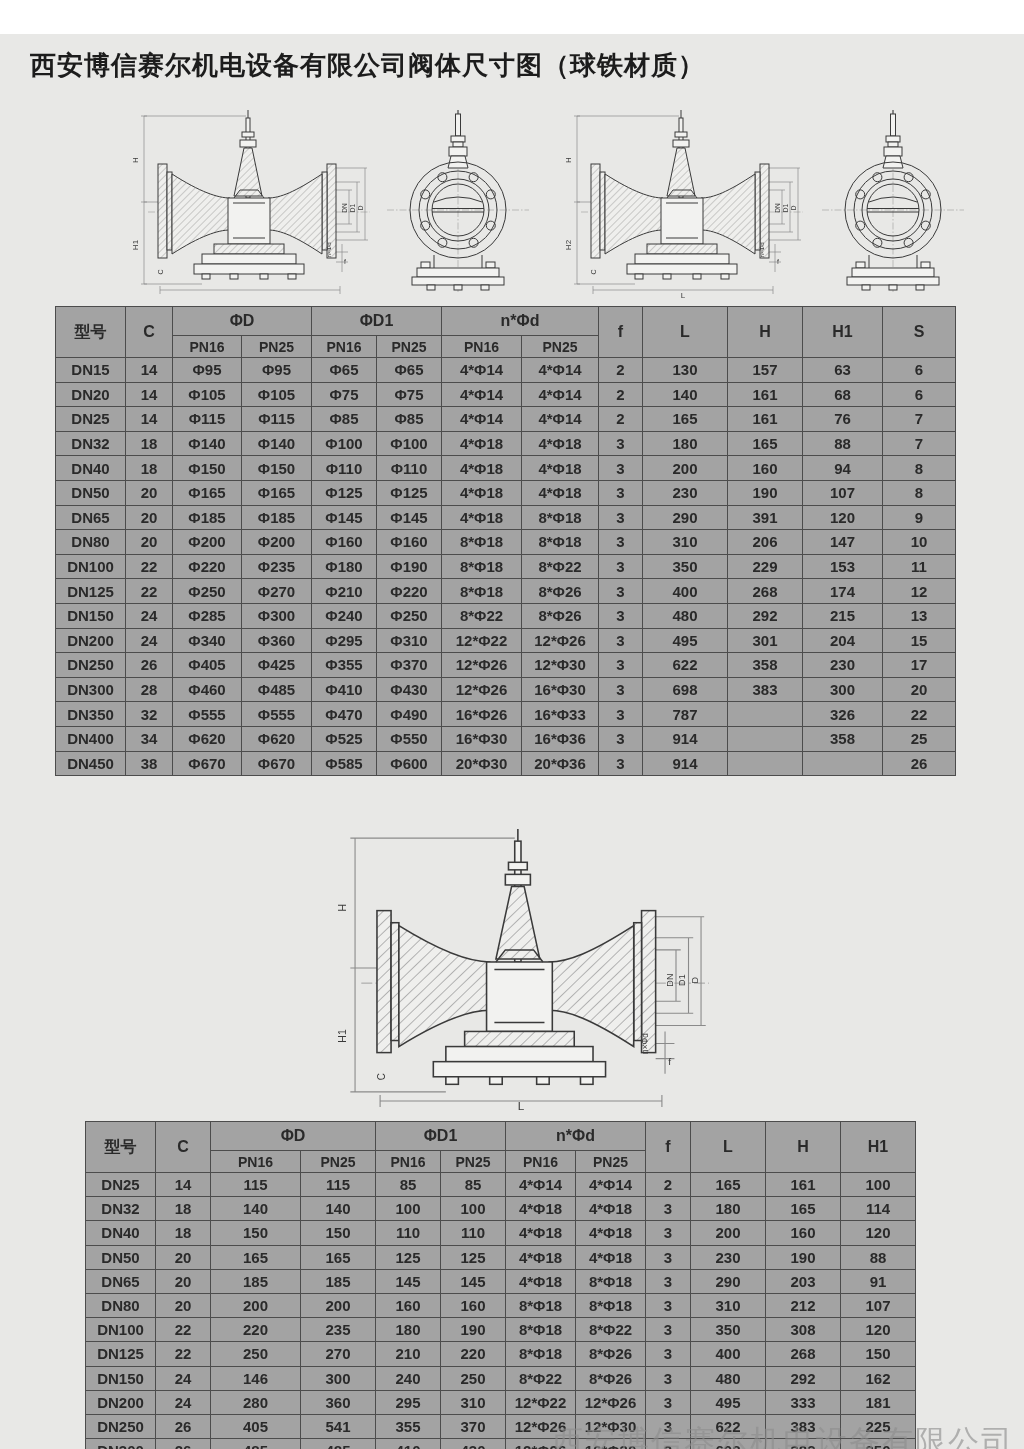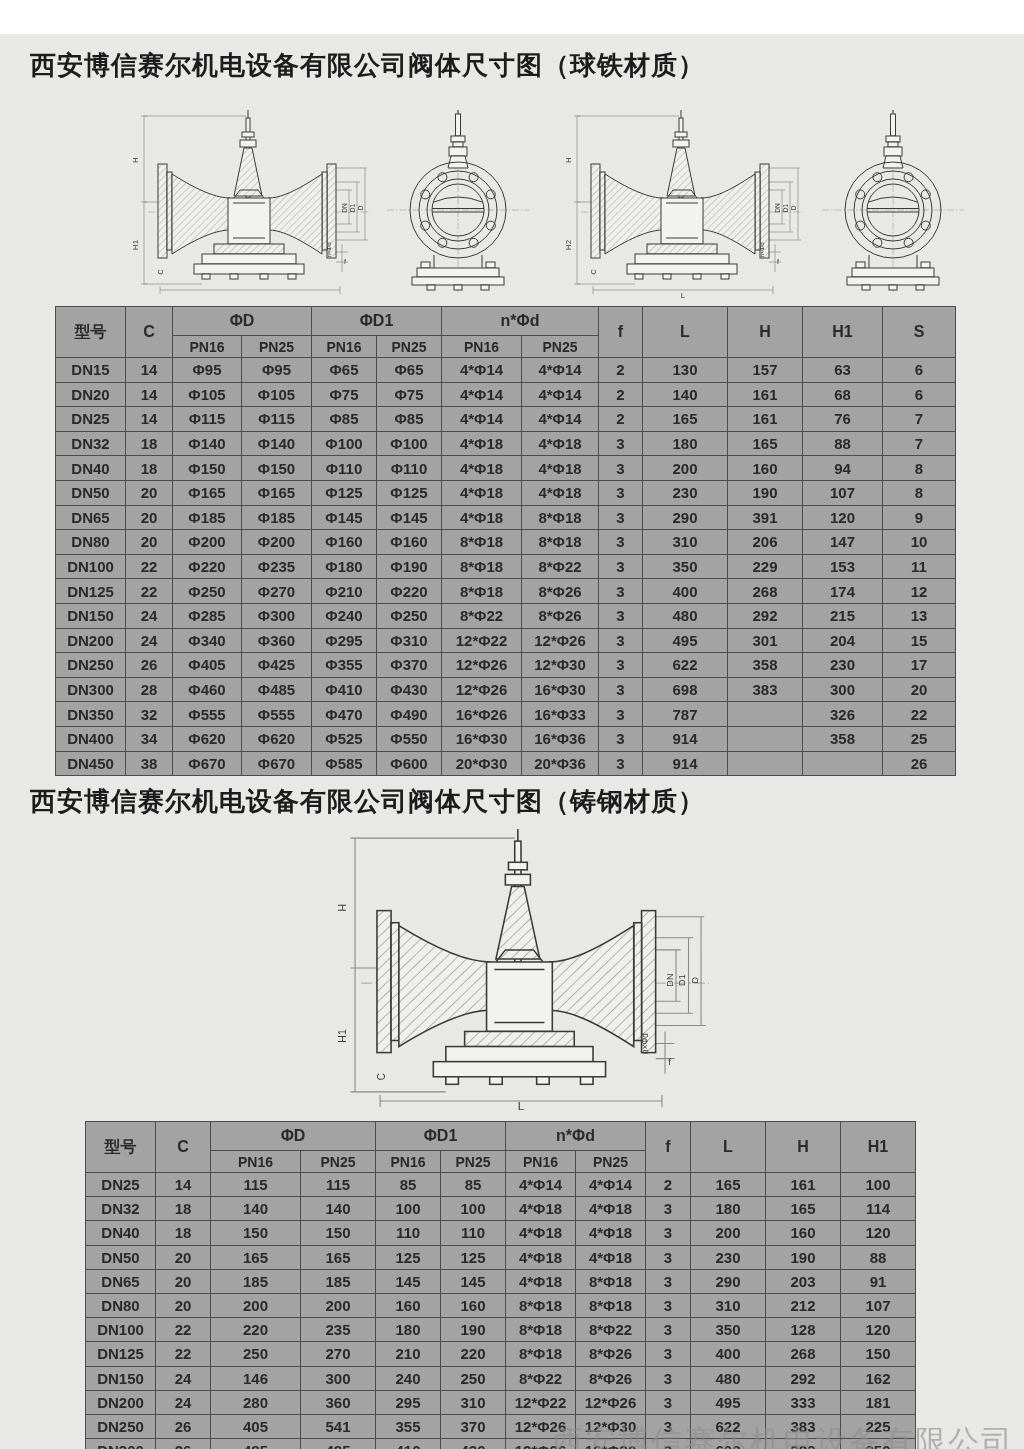--- a/index.html
+++ b/index.html
@@ -459,21 +459,20 @@
           <td>20*Φ36</td>
           <td>3</td>
           <td>914</td>
           <td></td>
           <td></td>
           <td>26</td>
         </tr>
       </tbody>
   </table>
 
-  <div id="title2" class="doc-title">西安博信赛尔机电设备有限公司阀体尺寸图（铸钢材质）</div>
 
   <svg id="drw-big" class="drw" width="382" height="290" viewBox="0 0 244 192" preserveAspectRatio="none">
     <use href="#valve-side" x="2" y="0"></use>
     <g font-size="7" class="dlab">
       <text transform="rotate(-90 10 58)" x="10" y="58" text-anchor="middle">H</text>
       <text transform="rotate(-90 10 143)" x="10" y="143" text-anchor="middle">H1</text>
       <text transform="rotate(-90 35 170)" x="35" y="170" text-anchor="middle" font-size="6.5">C</text>
       <text transform="rotate(-90 219 106)" x="219" y="106" text-anchor="middle" font-size="6">DN</text>
       <text transform="rotate(-90 227 106)" x="227" y="106" text-anchor="middle" font-size="6">D1</text>
       <text transform="rotate(-90 235 106)" x="235" y="106" text-anchor="middle" font-size="6">D</text>
@@ -608,21 +607,21 @@
           <td>DN100</td>
           <td>22</td>
           <td>220</td>
           <td>235</td>
           <td>180</td>
           <td>190</td>
           <td>8*Φ18</td>
           <td>8*Φ22</td>
           <td>3</td>
           <td>350</td>
-          <td>128</td>
+          <td>308</td>
           <td>120</td>
         </tr>
         <tr>
           <td>DN125</td>
           <td>22</td>
           <td>250</td>
           <td>270</td>
           <td>210</td>
           <td>220</td>
           <td>8*Φ18</td>

